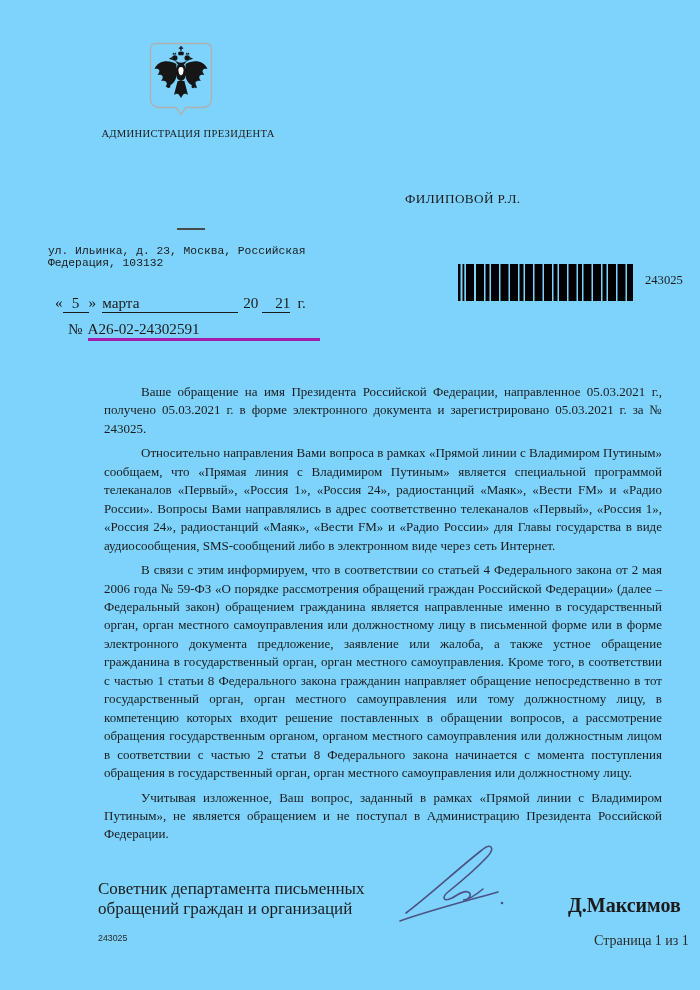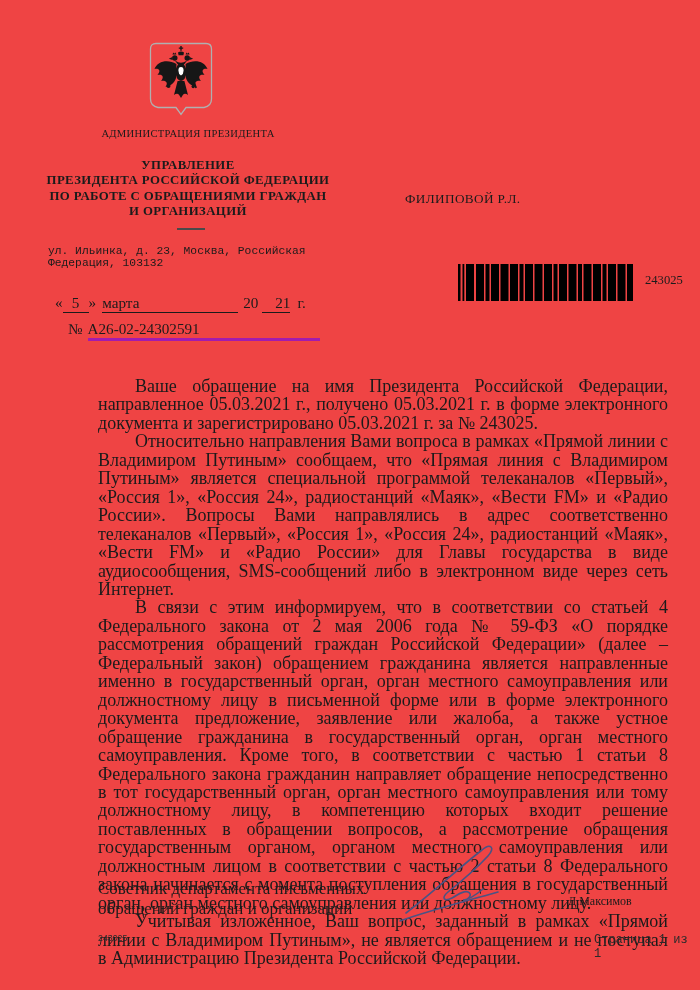--- a/index.html
+++ b/index.html
@@ -1,20 +1,20 @@
 <!DOCTYPE html>
 <html lang="ru"><head>
 <meta charset="utf-8">
 <style>
   html,body{margin:0;padding:0;background:#e8e8e8;}
   .page{
     position:relative;
     width:700px;height:990px;
     margin:0 auto;
-    background:#ef4444;
+    background:#7dd3fc;
     font-family:"Liberation Serif","DejaVu Serif",serif;
     color:#1b1b1b;
     overflow:hidden;
   }
   .abs{position:absolute;}
 
   
   .emblem{left:149px;top:42px;width:64px;height:78px;}
   .org-name{
     left:33px;top:128px;width:310px;
@@ -45,34 +45,34 @@
   .month-seg{width:136px;text-align:left;margin-left:6px;}
   .cent-seg{margin-left:5px;}
   .year-seg{width:28px;text-align:right;margin-left:4px;}
   .gsuf{margin-left:7px;}
   .ref-line{left:68px;top:320px;font-size:15.2px;white-space:nowrap;}
   .ref-value{display:inline-block;width:232px;border-bottom:3px solid #a21caf;margin-left:5px;}
 
   
   .body-text{left:98px;top:377px;width:570px;}
   .body-text p{
-    margin:0;
-    font-size:18px;line-height:18.45px;
+    margin:6px;
+    font-size:13px;line-height:18.45px;
     text-align:justify;
     text-indent:37px;
   }
 
   
   .sig-title{left:98px;top:879px;width:280px;font-size:17px;line-height:19.5px;}
   .signature{left:398px;top:843px;width:145px;height:82px;}
-  .sig-name{left:568px;top:894px;font-size:12px;}
+  .sig-name{left:568px;top:894px;font-size:20px;font-weight:bold;}
 
   
   .footer-left{left:98px;top:933px;font-size:8.8px;font-family:"Liberation Sans","DejaVu Sans",sans-serif;color:#2a2a2a;}
-  .footer-right{left:594px;top:933px;font-size:12px;font-family:Liberation Mono, monospace;color:#2a2a2a;}
+  .footer-right{left:594px;top:933px;font-size:14px;font-family:Liberation Serif, serif;color:#2a2a2a;}
 </style>
 </head>
 <body>
 
 <div class="page">
 
   <div class="abs emblem">
     <svg width="64" height="78" viewBox="0 0 64 78" xmlns="http://www.w3.org/2000/svg">
       <path d="M7,1.5 H57 Q62.5,1.5 62.5,7 V57 Q62.5,64 55,65.5 L37,65.5 L32,72.5 L27,65.5 L9,65.5 Q1.5,64 1.5,57 V7 Q1.5,1.5 7,1.5 Z" fill="none" stroke="#b0b0b0" stroke-width="1.3"></path>
       <g fill="#161616" stroke="#161616">
@@ -103,26 +103,20 @@
         <path d="M44.5,38 l2.6,8" fill="none" stroke-width="1.6"></path>
         <circle cx="44.2" cy="44.5" r="1.7" stroke="none"></circle>
       </g>
     </svg>
   </div>
 
   <div class="abs org-name">
     <div>АДМИНИСТРАЦИЯ ПРЕЗИДЕНТА</div>
   </div>
 
-  <div class="abs dept-name">
-    <div>УПРАВЛЕНИЕ</div>
-    <div>ПРЕЗИДЕНТА РОССИЙСКОЙ ФЕДЕРАЦИИ</div>
-    <div>ПО РАБОТЕ С ОБРАЩЕНИЯМИ ГРАЖДАН</div>
-    <div>И ОРГАНИЗАЦИЙ</div>
-  </div>
 
   <div class="abs rule-dash"></div>
 
   <div class="abs address">ул. Ильинка, д. 23, Москва, Российская Федерация, 103132</div>
 
   <div class="abs recipient">ФИЛИПОВОЙ Р.Л.</div>
 
   <div class="abs barcode">
     <svg width="175" height="37" viewBox="0 0 175 37" xmlns="http://www.w3.org/2000/svg" fill="#000000">
       <rect x="0" y="0" width="2.5" height="37"></rect>

